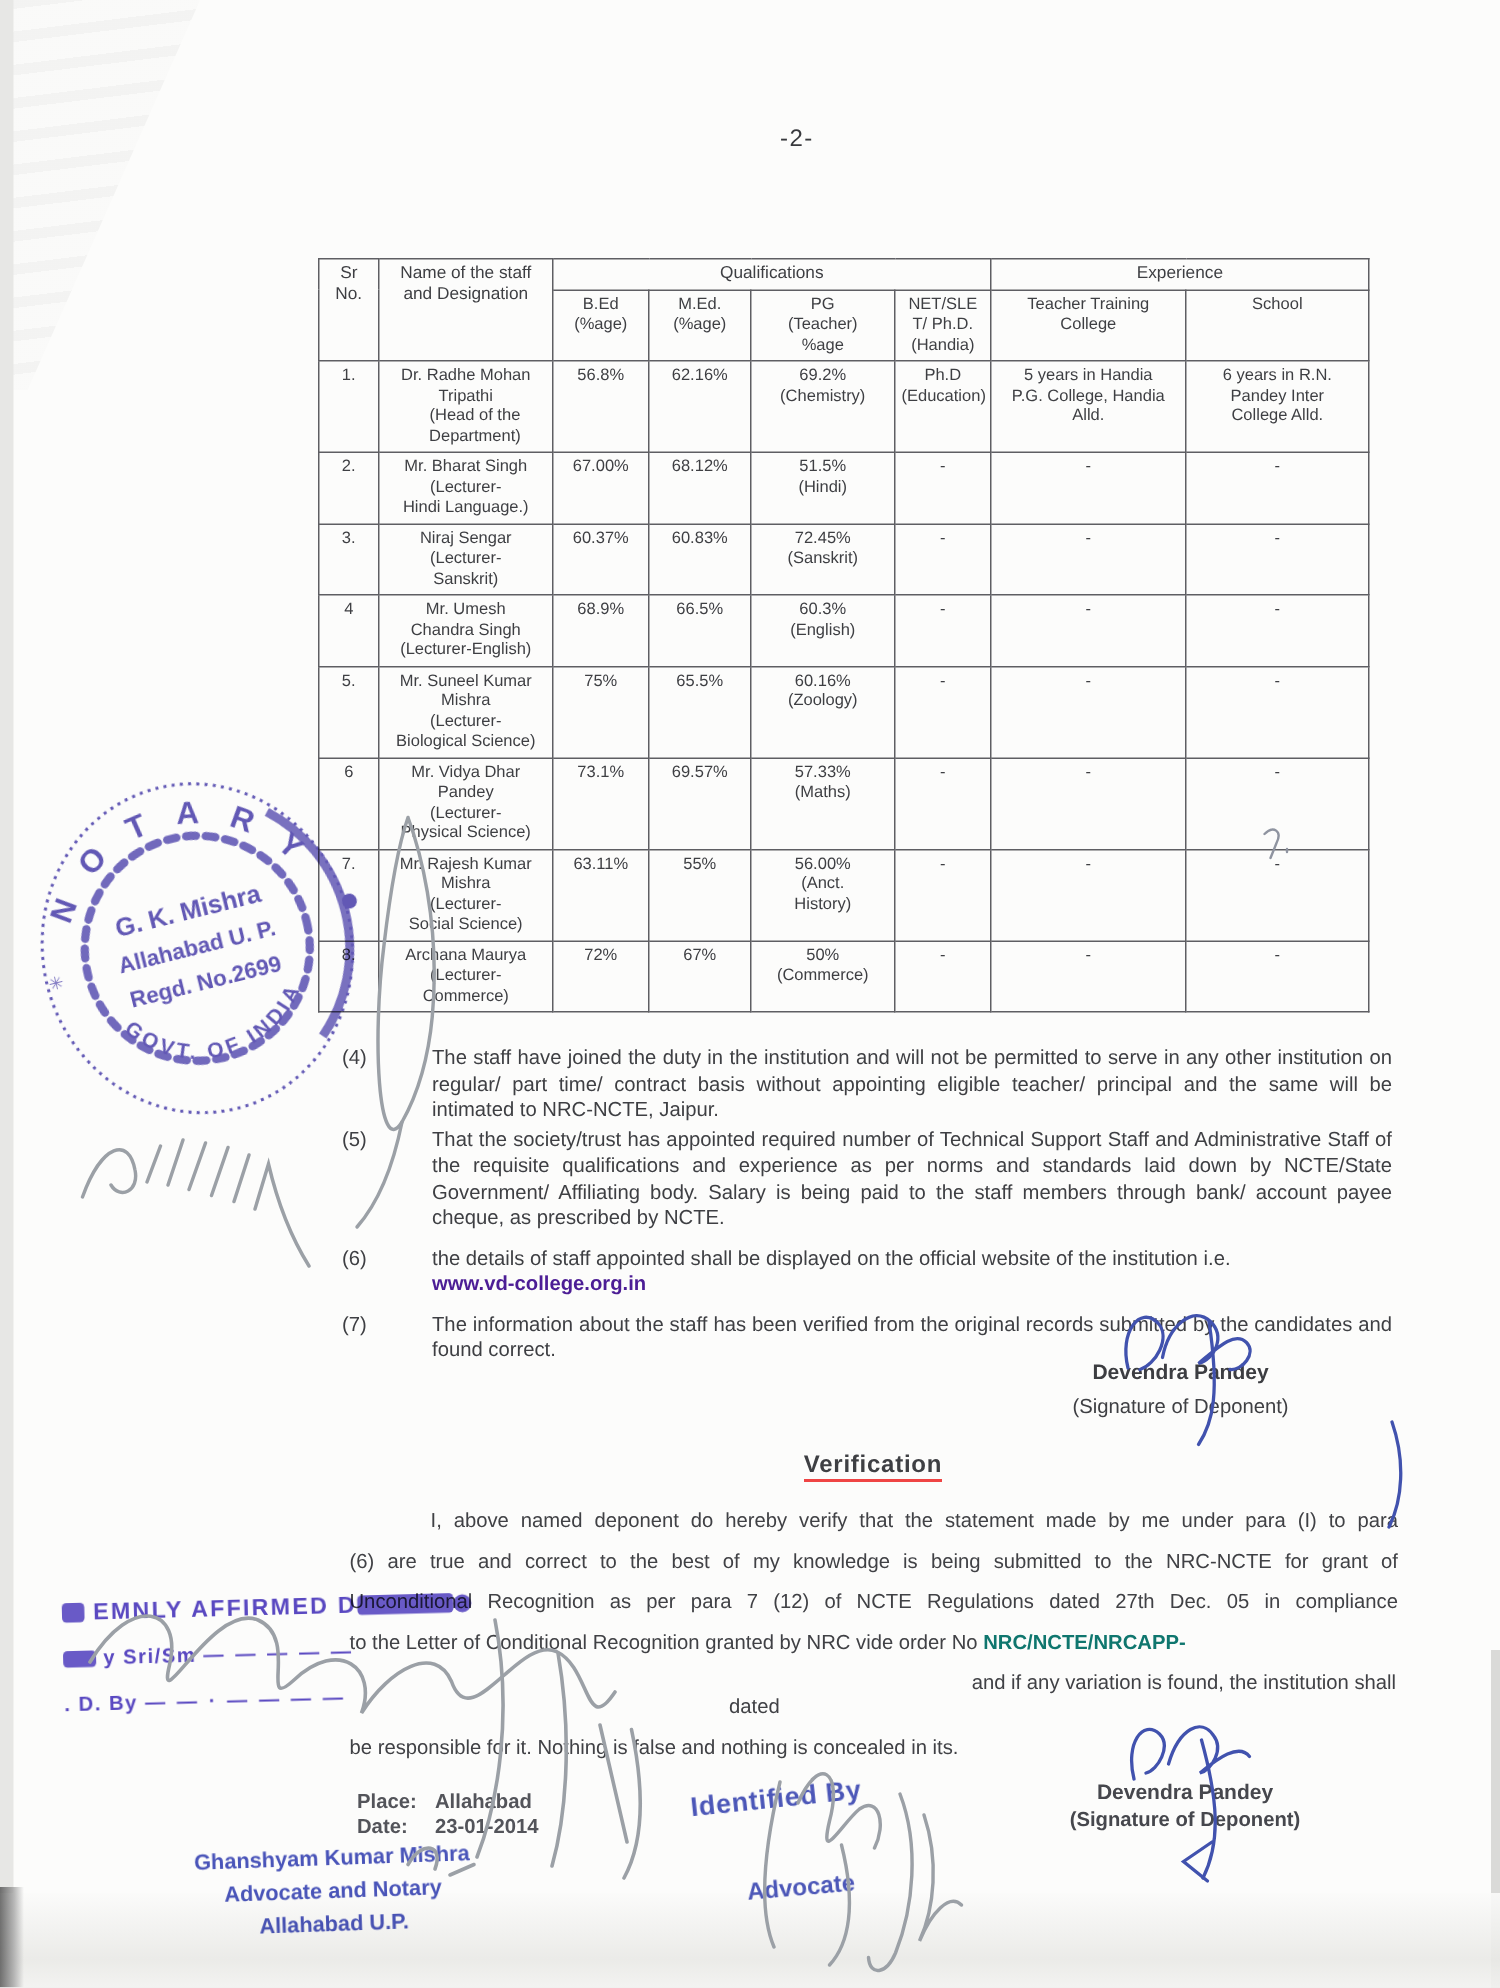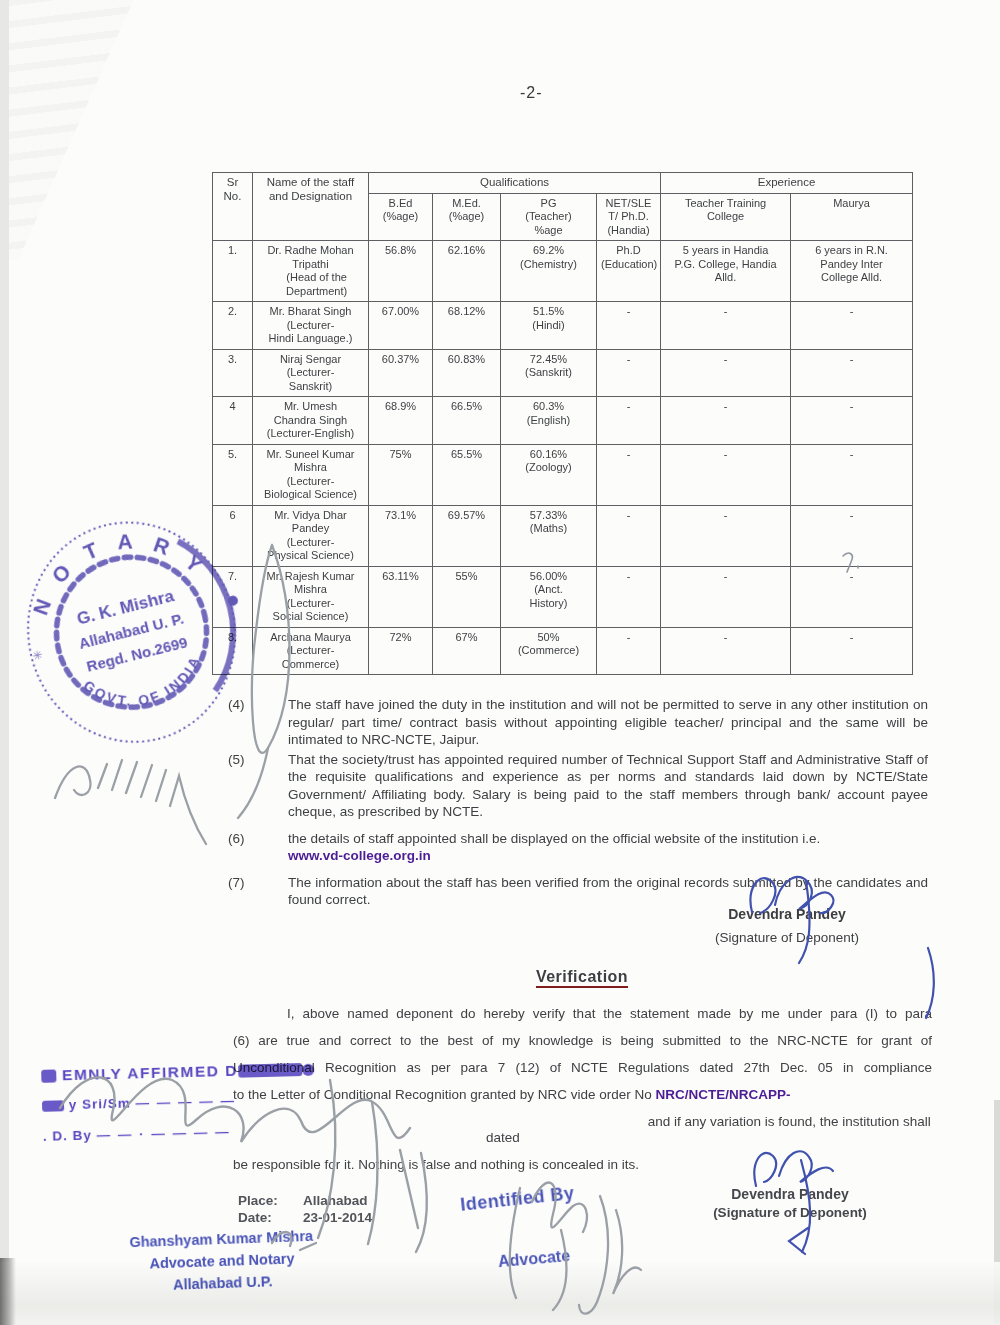--- a/index.html
+++ b/index.html
@@ -38,45 +38,45 @@
   .clause-text{flex:1;text-align:justify;}
   .clause-text b{display:block;text-align:left;color:#4c1d95;}
 
   .sigblock-top{position:absolute;left:698px;top:906px;width:178px;text-align:center;}
   .sigblock-top .nm{font-weight:bold;font-size:14px;color:#3c3d41;}
   .sigblock-top .tt{font-size:13.5px;margin-top:8px;}
 
   
   .v-head{position:absolute;left:233px;top:968px;width:698px;text-align:center;
     font-size:16px;font-weight:bold;letter-spacing:.5px;}
-  .v-head span{border-bottom:2px solid #7f1d1d;padding-bottom:1px;}
+  .v-head span{border-bottom:2px solid #ef4444;padding-bottom:1px;}
   .v-body{position:absolute;left:233px;top:1000px;width:699px;font-size:13.5px;color:#404145;}
   .v-line{line-height:27px;}
   .v-just{text-align:justify;text-align-last:justify;}
   .v-indent{text-indent:54px;}
-  .v-line b{color:#4c1d95;}
+  .v-line b{color:#0f766e;}
   .v-dated{display:flex;}
   .v-dated .dated{margin-left:253px;margin-top:16px;}
   .v-dated .rest{margin-left:128px;}
 
   
   .stamp{mix-blend-mode:multiply;filter:blur(.3px);}
   .affirmed{position:absolute;left:42px;top:1062px;width:370px;transform:rotate(-1.5deg);
     color:#5a49c4;font-weight:bold;z-index:12;}
   .affirmed .l1{font-size:15.5px;letter-spacing:1.5px;white-space:nowrap;}
   .blob{display:inline-block;background:#5a49c4;border-radius:3px;vertical-align:middle;opacity:.9;}
   .affirmed .l2{margin-top:13px;font-size:13.5px;letter-spacing:1px;}
   .affirmed .l3{margin-top:16px;font-size:13.5px;letter-spacing:1px;}
   .dashes{letter-spacing:2px;}
 
   .roundstamp{position:absolute;left:20px;top:514px;width:225px;height:240px;
     transform:rotate(-14deg);z-index:10;opacity:.95;}
 
   .placedate{position:absolute;left:238px;top:1192px;font-size:13.5px;font-weight:bold;color:#53545a;}
-  .placedate .row{display:flex;line-height:17px;gap:13px;}
+  .placedate .row{display:flex;line-height:17px;}
   .placedate .lbl{width:52px;}
 
   .advstamp{position:absolute;left:92px;top:1228px;width:260px;text-align:center;
     transform:rotate(-2deg);color:#4a55bc;font-weight:bold;font-size:14.5px;line-height:22px;z-index:12;}
   .idby{position:absolute;left:460px;top:1186px;width:170px;transform:rotate(-6deg);
     color:#4d58bb;font-size:18px;font-weight:bold;letter-spacing:.5px;z-index:12;}
   .advocate2{position:absolute;left:498px;top:1248px;width:120px;transform:rotate(-5deg);
     color:#4d58bb;font-size:16px;font-weight:bold;z-index:12;}
 
   .sigblock-bottom{position:absolute;left:700px;top:1186px;width:180px;text-align:center;color:#46474d;}
@@ -125,21 +125,21 @@
           <th data-name="header-med">M.Ed.
 (%age)</th>
           <th data-name="header-pg">PG
 (Teacher)
 %age</th>
           <th data-name="header-net">NET/SLE
 T/ Ph.D.
 (Handia)</th>
           <th data-name="header-teacher-training">Teacher Training
 College</th>
-          <th data-name="header-school">Maurya</th>
+          <th data-name="header-school">School</th>
         </tr>
       </thead>
       <tbody data-name="staff-table-rows">
           <tr data-name="table-row">
       <td data-name="table-cell">1.</td>
       <td class="al" data-name="table-cell">Dr. Radhe Mohan
 Tripathi
 &nbsp;&nbsp;&nbsp;&nbsp;(Head of the
 &nbsp;&nbsp;&nbsp;&nbsp;Department)</td>
       <td data-name="table-cell">56.8%</td>

